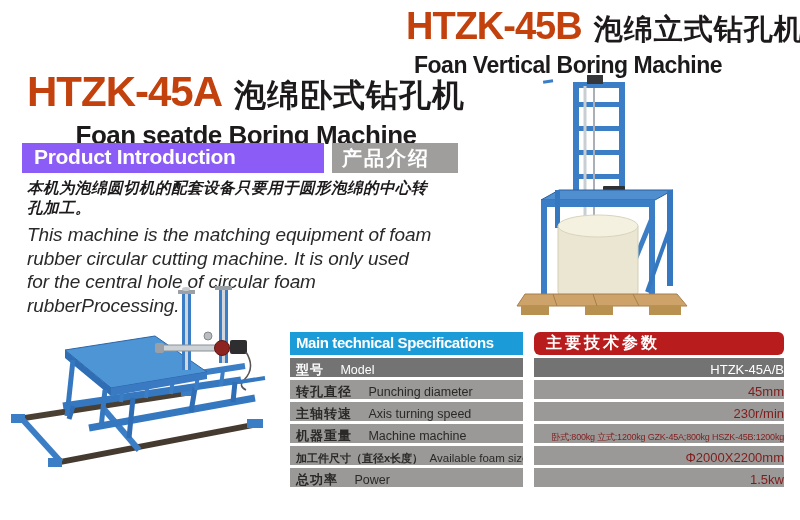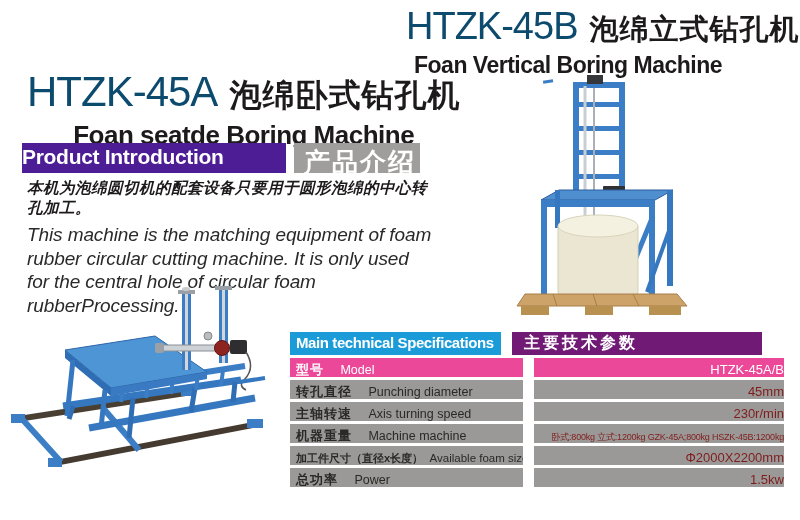--- a/index.html
+++ b/index.html
@@ -6,69 +6,69 @@
   html,body { background:#ffffff; }
   body { font-family:"Liberation Sans","DejaVu Sans",sans-serif; }
   .page {
     position:relative; width:800px; height:520px; background:#ffffff;
     overflow:hidden;
   }
 
   
   .product-title { position:absolute; white-space:nowrap; }
   .product-title .title-line { display:flex; align-items:baseline; }
-  .model { color:#0c4a6e; font-weight:normal; letter-spacing:-1px;text-align:right; }
+  .model { color:#c2410c; font-weight:bold; letter-spacing:-1px;text-align:right; }
   .zh-name { color:#1d1a1b; font-weight:bold; margin-left:12px; letter-spacing:1px; }
   .en-name { color:#1d1a1b; font-weight:bold; letter-spacing:-0.5px; }
 
   .product-b { top:5px; left:406px; }
   .product-b .model { font-size:38px; }
   .product-b .zh-name { font-size:29px; }
   .product-b .en-name { font-size:23px; margin:2px 0 0 8px; }
 
   .product-a { top:68px; left:27px; }
   .product-a .model { font-size:42px; }
   .product-a .zh-name { font-size:32px; }
   .product-a .en-name { font-size:26px; margin-top:2px;text-align:center; }
 
   
   .intro-head { position:absolute; top:143px; left:22px; display:flex; }
   .chip { color:#ffffff; font-weight:bold; white-space:nowrap; }
   .intro-chip-blue {
-    width:264px; height:30px; background:#4c1d95; font-size:21px;
-    padding:2px 0 0 0; letter-spacing:-0.3px;
+    width:302px; height:30px; background:#8b5cf6; font-size:21px;
+    padding:2px 0 0 12px; letter-spacing:-0.3px;
   }
   .intro-chip-gray {
-    width:126px; height:30px; background:#a09e9c; font-size:26px;
+    width:126px; height:30px; background:#a09e9c; font-size:20px;
     padding:2px 0 0 10px; margin-left:8px; letter-spacing:2px;
   }
 
   .intro-body { position:absolute; top:178px; left:27px; width:408px;font-style:italic; }
   .intro-zh { font-size:15.5px; font-weight:bold; color:#1d1a1b; line-height:1.32; letter-spacing:0.5px; }
   .intro-en { font-size:19px; color:#2a2a2a; line-height:1.25; margin-top:4px; letter-spacing:-0.1px; }
 
   
   .specs { position:absolute; top:332px; left:290px; width:494px; }
   .spec-head { display:flex; margin-bottom:3px; }
   .spec-chip-blue {
-    width:211px; height:23px; background:#1b9bd7; font-size:15px;
+    width:233px; height:23px; background:#1b9bd7; font-size:15px;
     padding:2px 7px 0 6px; letter-spacing:-0.4px;
   }
   .spec-chip-gray {
-    width:250px; height:23px; background:#701a75; font-size:16px;
-    padding:1px 0 0 12px; margin-left:11px; letter-spacing:3px;
+    width:250px; height:23px; background:#b91c1c; font-size:16px;
+    padding:1px 0 0 12px; margin-left:11px; letter-spacing:3px;border-radius:6px;
   }
   .spec-row { display:flex; margin-bottom:3px; }
   .spec-cell { height:19px; background:#9b9997; overflow:hidden; white-space:nowrap; }
   .spec-label { width:233px; padding:2px 0 0 6px; }
   .spec-value { width:250px; margin-left:11px; padding:2px 0 0 8px;text-align:right; }
   .spec-label .zh { font-size:13px; font-weight:bold; color:#2b2927; letter-spacing:1px; }
   .spec-label .en { font-size:12.5px; color:#2b2927; margin-left:12px; }
   .spec-value .val { font-size:13px; color:#7f1d1d; }
-  .spec-row.highlight .spec-cell { background:#ec4899; }
+  .spec-row.highlight .spec-cell { background:#737373; }
   .spec-row.highlight .zh, .spec-row.highlight .en, .spec-row.highlight .val { color:#ffffff; }
   .spec-label.small-label .zh { font-size:11px; letter-spacing:0; }
   .spec-label.small-label .en { font-size:11.5px; margin-left:2px; }
   .spec-value .val.small { font-size:9px; letter-spacing:-0.2px; }
 
   
   .machine { position:absolute; }
   .machine-horizontal { left:3px; top:286px; }
   .machine-vertical { left:497px; top:68px; }
 </style>

